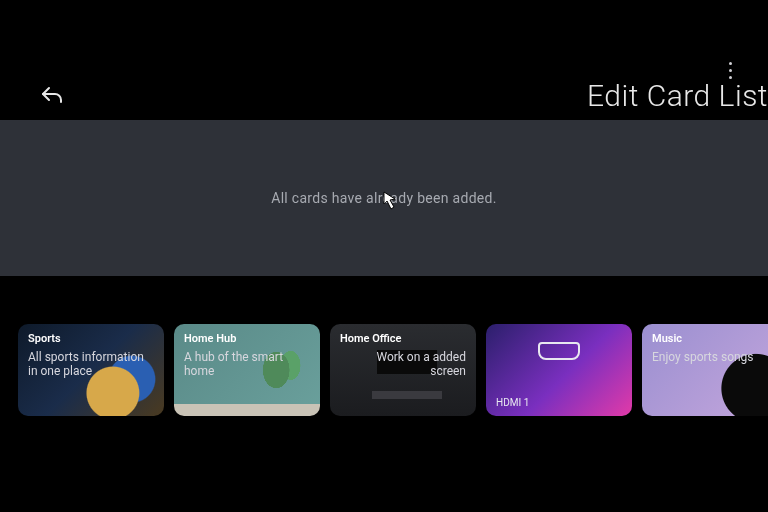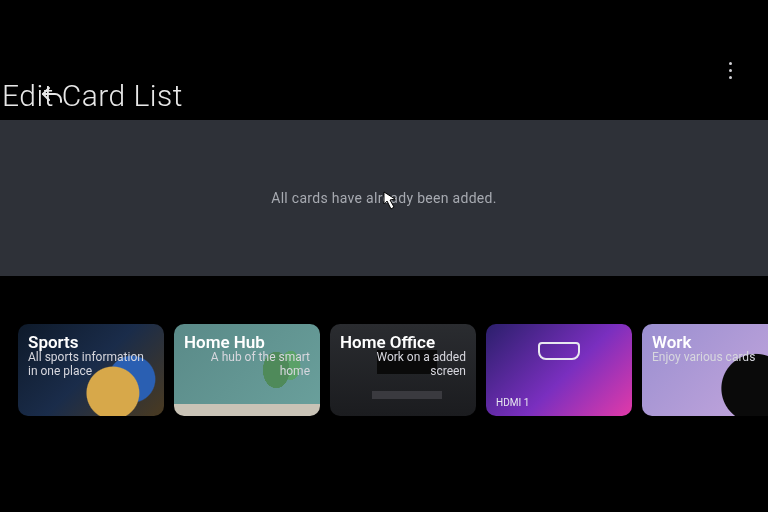--- a/index.html
+++ b/index.html
@@ -1,37 +1,37 @@
 <!DOCTYPE html>
 <html><head>
 <meta charset="utf-8">
 <style>
   * { margin: 0; padding: 0; box-sizing: border-box; }
   html, body { width: 768px; height: 512px; background: #fff; font-family: -apple-system, "Segoe UI", Roboto, Arial, sans-serif; overflow: hidden; }
   .screen { position: relative; width: 768px; height: 512px; background: #000; }
   .topbar { position: absolute; top: 0; left: 0; right: 0; height: 120px; }
   .back { position: absolute; left: 40px; top: 84px; width: 28px; height: 28px; color: #e6e6e6; cursor: pointer; }
-  .title { position: absolute; left: 2px; right: 0; top: 78px; text-align: left; color: #e8e8e8; font-size: 30px; font-weight: 300; letter-spacing: .5px; }
+  .title { position: absolute; left: 2px; right: 0; top: 78px; text-align: right; color: #e8e8e8; font-size: 30px; font-weight: 300; letter-spacing: .5px; }
   .more { position: absolute; right: 28px; top: 56px; width: 20px; height: 28px; color: #cfcfd4; cursor: pointer; display: flex; flex-direction: column; align-items: center; justify-content: center; gap: 4px; }
   .more span { width: 3px; height: 3px; background: #cfcfd4; border-radius: 50%; display: block; }
   .status-band { position: absolute; left: 0; right: 0; top: 120px; height: 156px; background: #2e3138; display: flex; align-items: center; justify-content: center; }
   .status-text { color: #a7aab1; font-size: 14px; letter-spacing: .3px; }
   .cursor { position: absolute; left: 50%; top: 50%; transform: translate(-4px, -8px); color: #fff; pointer-events: none; }
   .cards { position: absolute; left: 0; right: 0; top: 306px; height: 150px; display: flex; gap: 10px; padding: 18px 0 0 18px; overflow: hidden; }
   .card { position: relative; flex: 0 0 146px; height: 92px; border-radius: 10px; overflow: hidden; color: #fff; cursor: grab; }
-  .card .t { position: absolute; left: 10px; top: 8px; font-size: 17px; font-weight: 600; }
+  .card .t { position: absolute; left: 10px; top: 8px; font-size: 11px; font-weight: 600; }
   .card .s { position: absolute; left: 10px; top: 26px; font-size: 12px; color: #d7d7de; max-width: 126px; line-height: 1.2; }
   .card .bl { position: absolute; left: 10px; bottom: 8px; font-size: 10px; color: #e8e8f0; margin-top: 39px; }
   
   .bg-sports { background: radial-gradient(circle at 65% 75%, #d7a84a 0 22%, transparent 23%), radial-gradient(circle at 78% 60%, #2a5fb2 0 18%, transparent 19%), linear-gradient(135deg, #0e1a2a 0%, #1a2c4a 50%, #4a3a20 100%); }
   .bg-homehub { background:
       radial-gradient(ellipse 22px 30px at 70% 50%, #4f8a5a 0 60%, transparent 61%),
       radial-gradient(ellipse 16px 24px at 80% 45%, #5aa168 0 60%, transparent 61%),
       linear-gradient(to top, #c9c3b6 0 12px, transparent 12px),
-      linear-gradient(135deg, #5a8a88 0%, #6aa09c 100%); text-align: right;
+      linear-gradient(135deg, #5a8a88 0%, #6aa09c 100%);
   }
   .bg-homeoffice { background:
       linear-gradient(to bottom, #0a0a0a 0 55%, transparent 55%) 55% 55%/60px 44px no-repeat,
       linear-gradient(to bottom, #3a3a3f 0 100%) 55% 80%/70px 8px no-repeat,
       linear-gradient(180deg, #2a2c30 0%, #1b1c1f 100%); text-align: right;
   }
   .bg-hdmi { background: linear-gradient(135deg, #2b1f6b 0%, #7a2fbf 55%, #e23aa8 100%); }
   .hdmi-icon { position: absolute; left: 50%; top: 18px; transform: translateX(-50%); width: 42px; height: 18px; border: 2px solid #e8e8f0; border-radius: 4px 4px 8px 8px; }
   .bg-music { background:
       radial-gradient(circle at 78% 70%, #0a0a0a 0 34px, transparent 35px),
@@ -82,19 +82,19 @@
       <div class="t">Home Office</div>
       <div class="s">Work on a added screen</div>
     </div>
 
     <div class="card bg-hdmi">
       <div class="hdmi-icon"></div>
       <div class="bl">HDMI 1</div>
     </div>
 
     <div class="card bg-music">
-      <div class="t">Work</div>
-      <div class="s">Enjoy various cards</div>
+      <div class="t">Music</div>
+      <div class="s">Enjoy sports songs</div>
     </div>
 
   </div>
 
 </div>
 
 </body></html>

